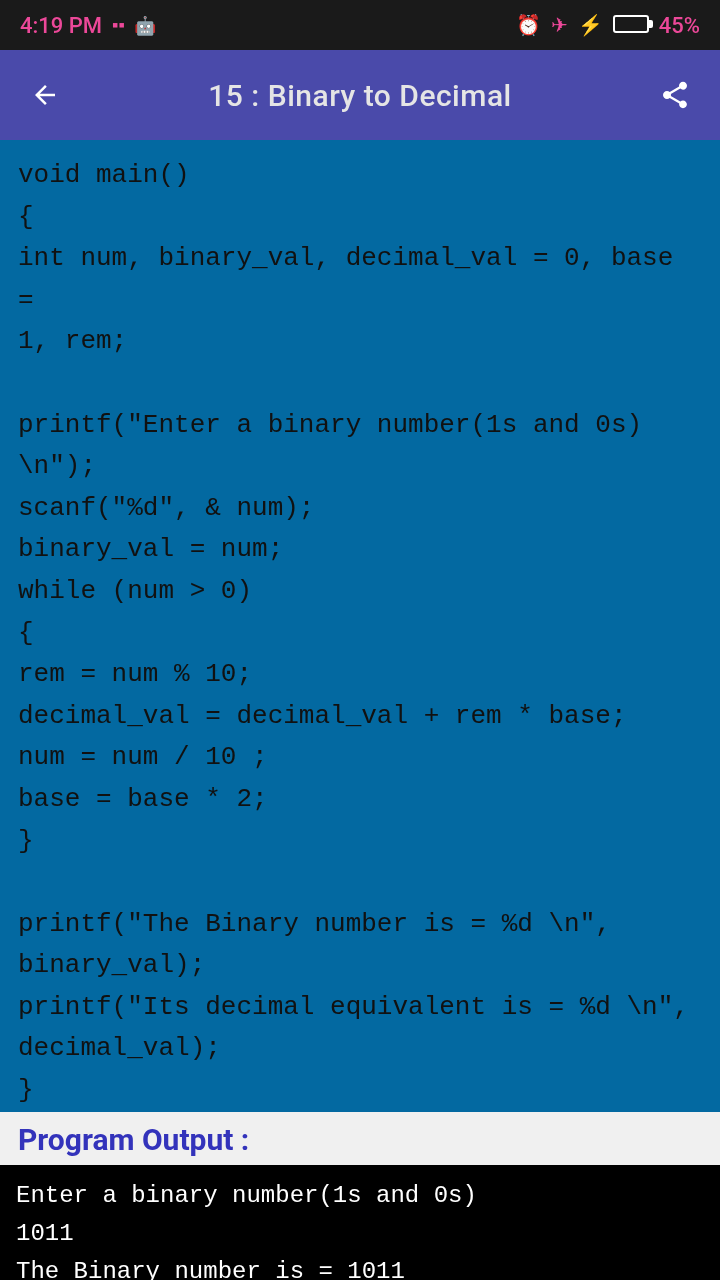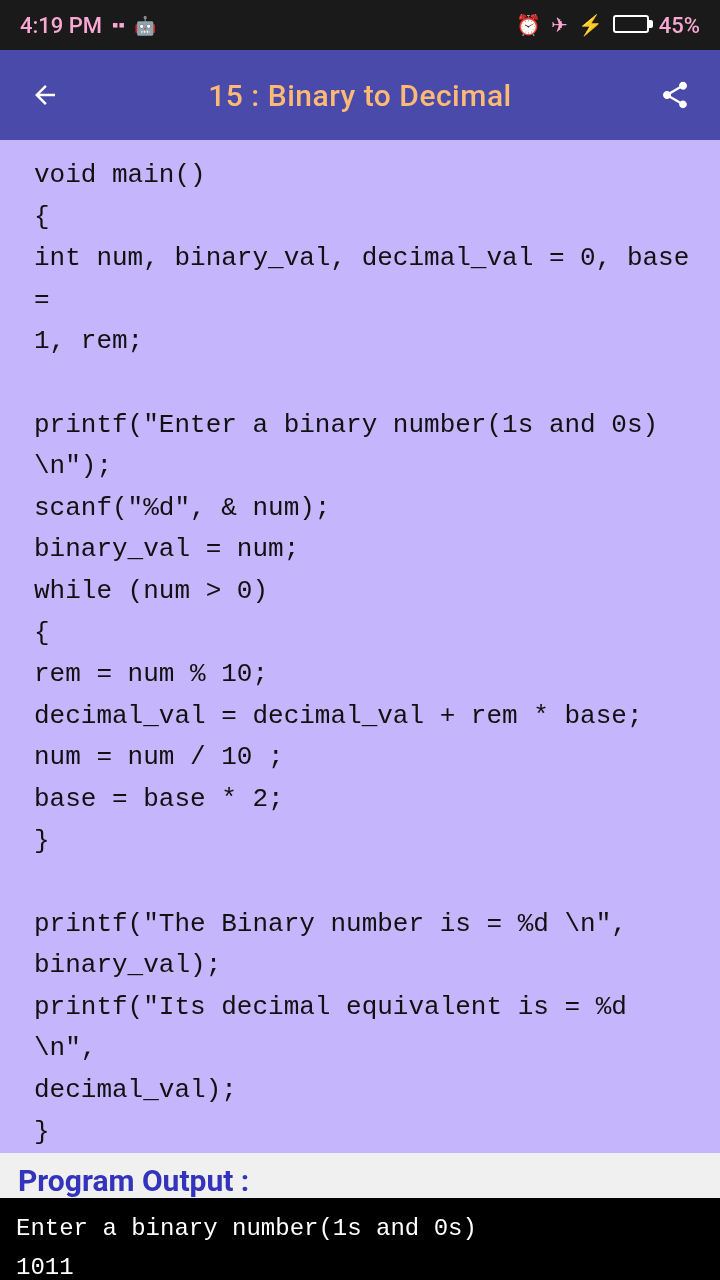--- a/index.html
+++ b/index.html
@@ -15,21 +15,21 @@
 
     
     .status-bar {
       width: 720px;
       height: 50px;
       background: #1a1a1a;
       display: flex;
       align-items: center;
       justify-content: space-between;
       padding: 0 20px;
-      color: #f9a8d4;
+      color: #ec4899;
       font-size: 22px;
       font-weight: 500;
       text-align: center;
     }
 
     .status-left {
       display: flex;
       align-items: center;
       gap: 10px;
     }
@@ -88,58 +88,58 @@
       cursor: pointer;
       color: white;
       font-size: 30px;
     }
 
     .app-bar-title {
       flex: 1;
       text-align: center;
       font-size: 30px;
       font-weight: 500;
-      color: #fdba74;
+      color: #e5e5e5;
       letter-spacing: 0.5px;
     }
 
     .share-button {
       width: 50px;
       height: 50px;
       display: flex;
       align-items: center;
       justify-content: center;
       cursor: pointer;
       color: white;
     }
 
     
     .content {
-      background: #c4b5fd;
-      padding: 15px 18px 0 34px;
+      background: #0369a1;
+      padding: 15px 18px 0 18px;
       font-size: 26px;
       line-height: 1.55;
       color: #111;
     }
 
     .code-block {
       font-family: 'Courier New', Courier, monospace;
       font-size: 26px;
       line-height: 1.6;
       color: #111;
       white-space: pre-wrap;
       word-break: break-word;
     }
 
     .section-heading {
       font-size: 30px;
       font-weight: bold;
       color: #3333bb;
       margin-top: 10px;
-      margin-bottom: 0;
+      margin-bottom: 8px;
       padding: 0 18px;
     }
 
     
     .terminal {
       background: #000000;
       color: #ffffff;
       font-family: 'Courier New', Courier, monospace;
       font-size: 24px;
       line-height: 1.6;

